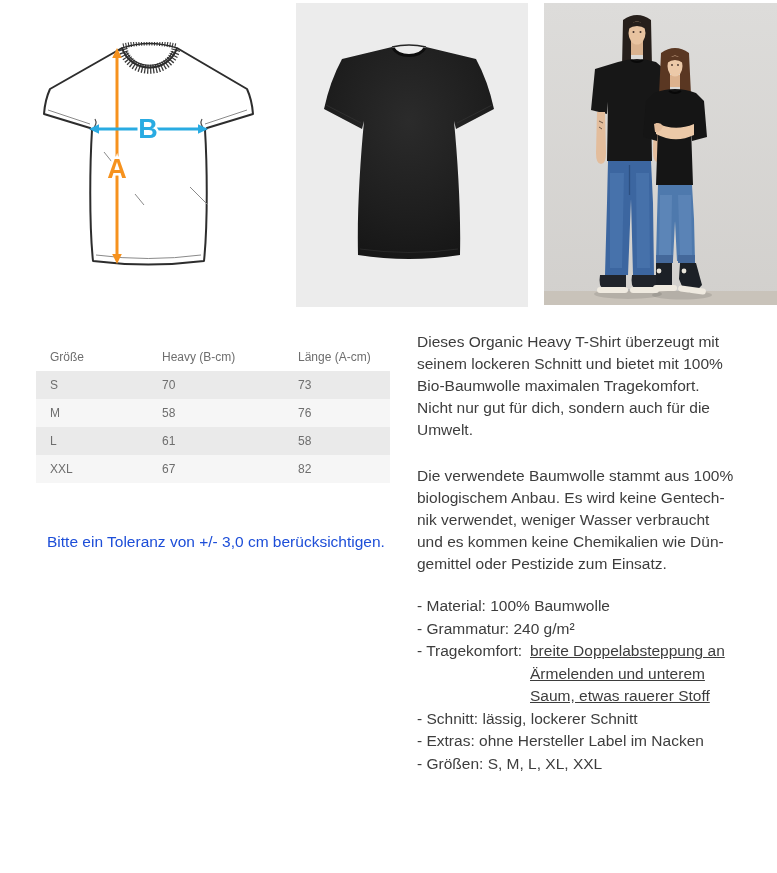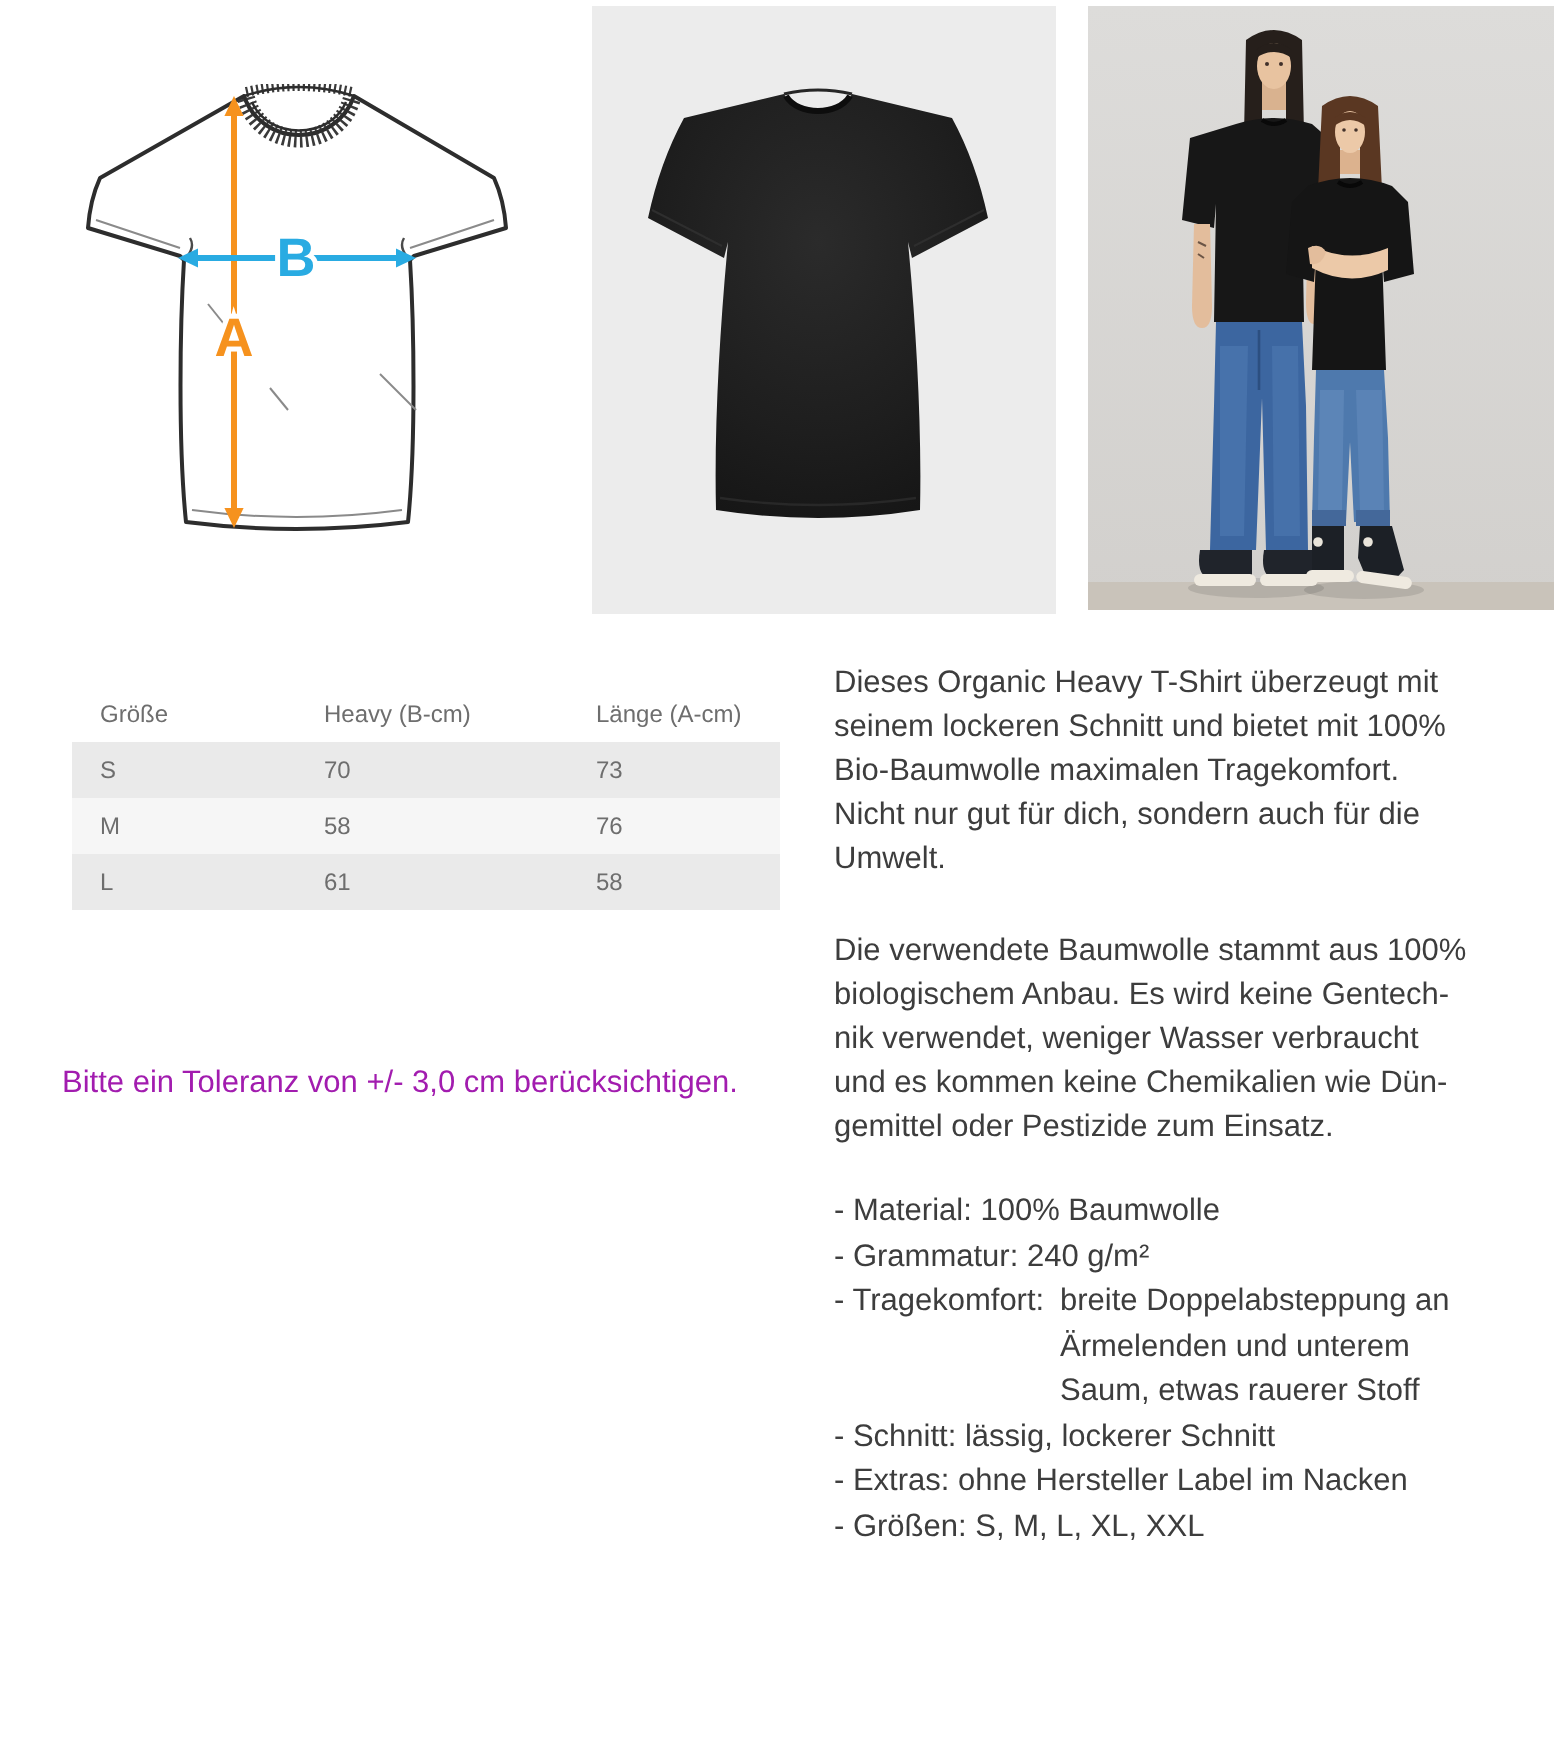--- a/index.html
+++ b/index.html
@@ -14,33 +14,33 @@
   .panel-svg { display:block; width:100%; height:100%; }
 
   
   .size-table-wrap { position:absolute; left:36px; top:342px; width:354px; }
   table.size-table { width:354px; border-collapse:collapse; font-size:12px; color:#6e6e6e; }
   table.size-table th { text-align:left; font-weight:400; height:29px; padding-left:14px; background:#ffffff; color:#6e6e6e; }
   table.size-table td { height:28px; padding-left:14px; }
   table.size-table tbody tr:nth-child(odd)  { background:#eaeaea; }
   table.size-table tbody tr:nth-child(even) { background:#f6f6f6; }
 
-  .tolerance-note { position:absolute; left:31px; top:533px; width:380px;
-                    font-size:15.5px; color:#a21caf; }
+  .tolerance-note { position:absolute; left:47px; top:533px; width:380px;
+                    font-size:15.5px; color:#1d4ed8; }
 
   
   .description { position:absolute; left:417px; top:331px; width:362px;
                  font-size:15.5px; line-height:22px; color:#3d3d3d; }
   .description .para { white-space:pre-line; }
   .description .para + .para { margin-top:24px; }
   .spec-list { margin-top:20px; line-height:22.5px; }
   .spec-item { white-space:pre-line; }
   .spec-item-split { display:flex; align-items:flex-start; }
   .spec-item-split .spec-label { flex:0 0 113px; }
-  .spec-item-split .spec-value { white-space:pre-line; }
+  .spec-item-split .spec-value { white-space:pre-line;text-decoration:underline; }
 </style>
 </head>
 <body>
 
 <div id="canvas">
 
   <div class="diagram-panel">
     <svg class="panel-svg" viewBox="0 0 215 228">
 
       <g fill="#ffffff" stroke="#2d2d2d" stroke-width="2" stroke-linejoin="round">
@@ -218,20 +218,25 @@
         <tr>
           <td>M</td>
           <td>58</td>
           <td>76</td>
         </tr>
         <tr>
           <td>L</td>
           <td>61</td>
           <td>58</td>
         </tr>
+        <tr>
+          <td>XXL</td>
+          <td>67</td>
+          <td>82</td>
+        </tr>
       </tbody>
     </table>
   </div>
 
   <div class="tolerance-note">Bitte ein Toleranz von +/- 3,0 cm berücksichtigen.</div>
 
   <div class="description">
     <div class="para">Dieses Organic Heavy T-Shirt überzeugt mit
 seinem lockeren Schnitt und bietet mit 100%
 Bio-Baumwolle maximalen Tragekomfort.

